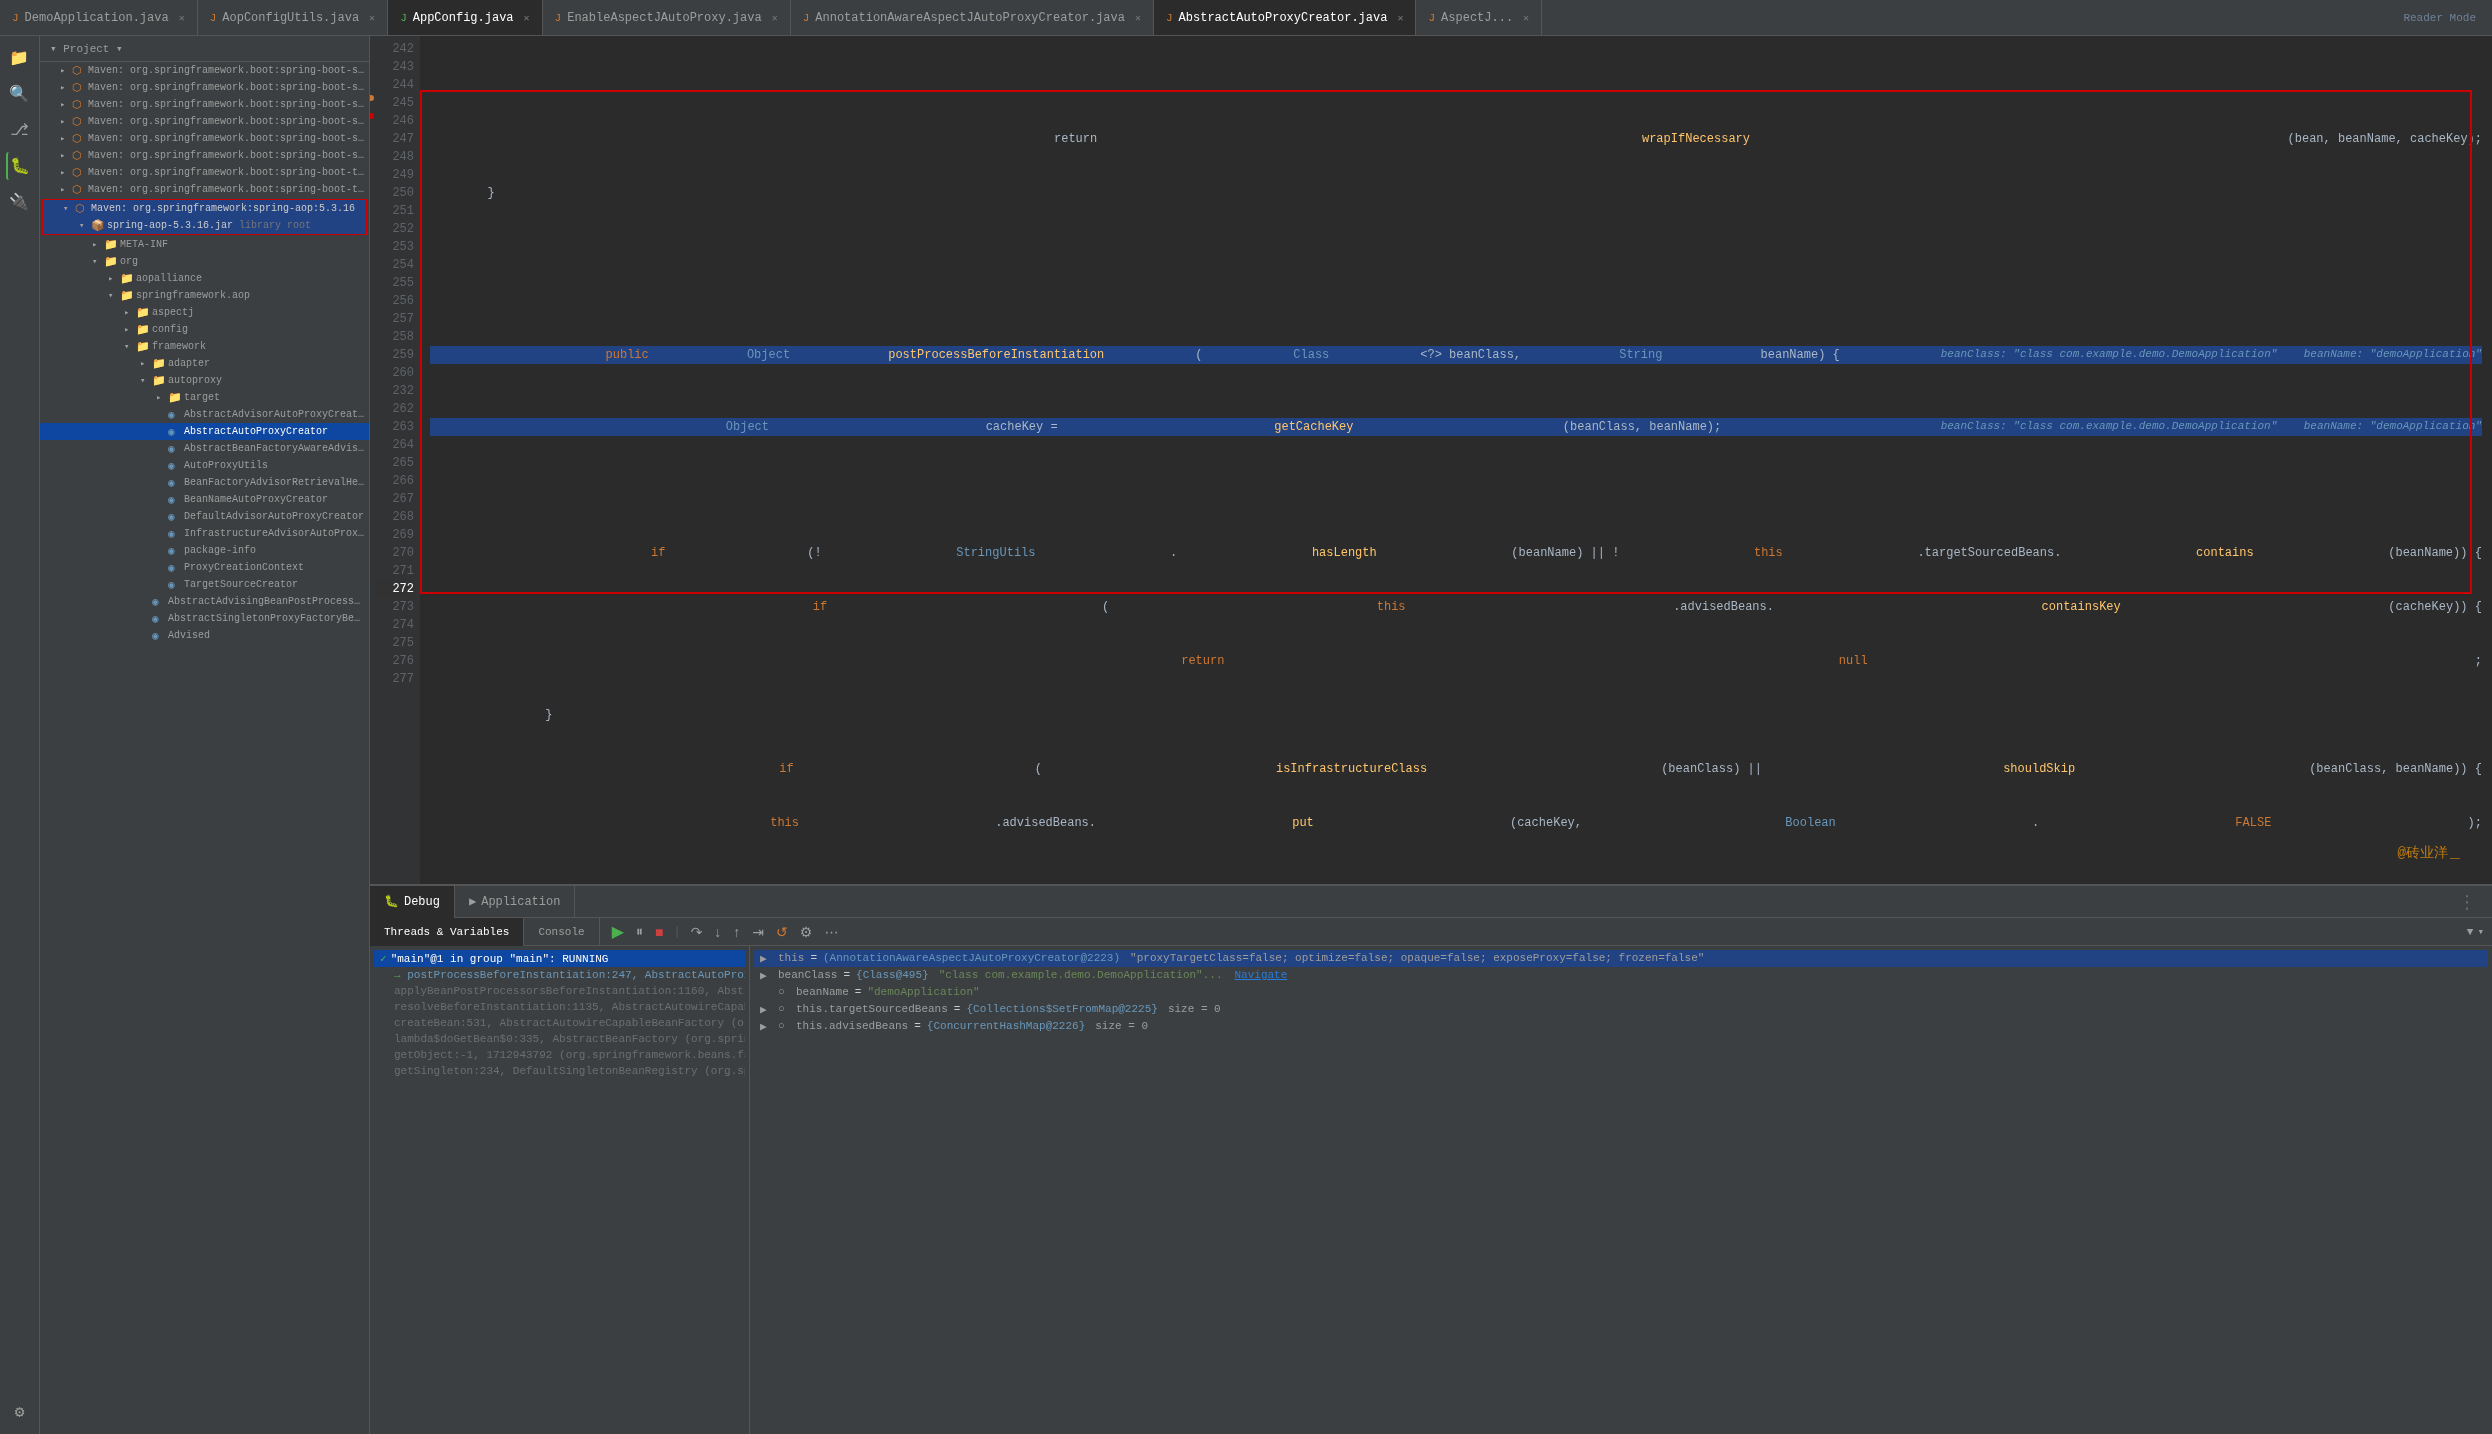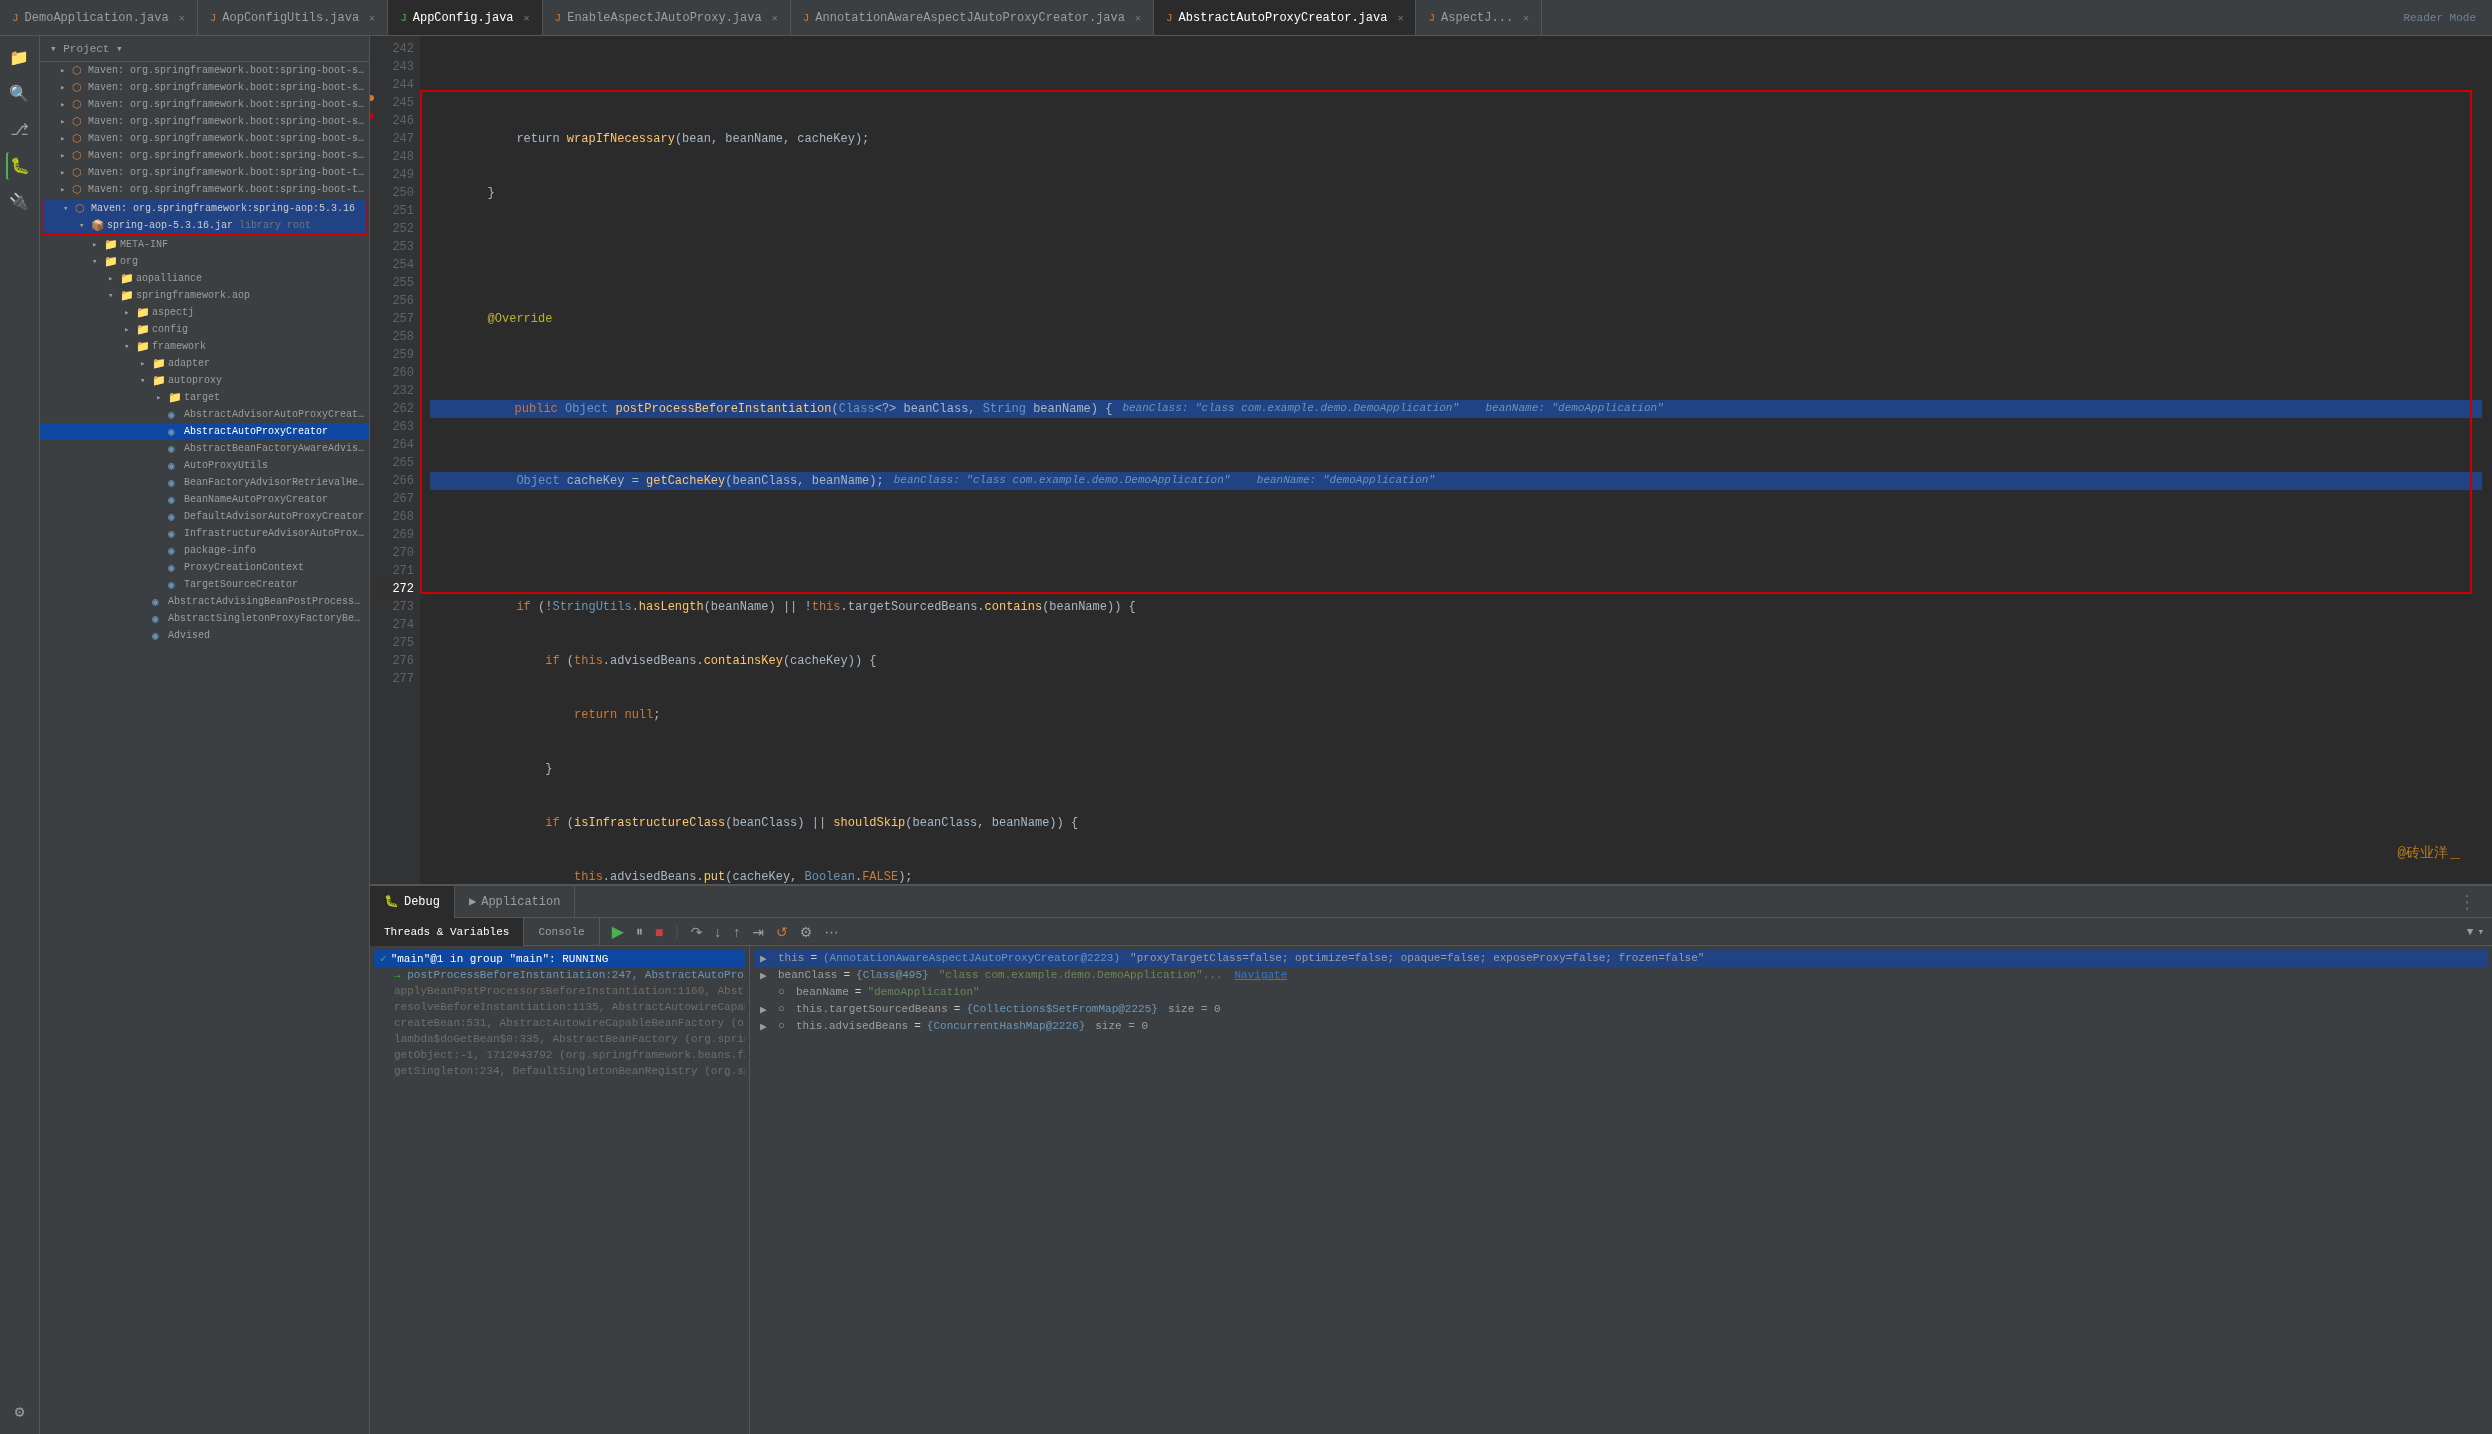--- a/index.html
+++ b/index.html
@@ -124,21 +124,21 @@
       flex: 1;
       padding: 4px 10px;
       font-size: 12px;
       line-height: 1.5;
       overflow: auto;
       white-space: pre;
       font-family: 'Courier New', monospace;
       position: relative;
     }
 
-    .line { display: flex; line-height: 1.5; min-height: 18px; }
+    .line { display: flex; line-height: 1.5; min-height: 18px; justify-content: space-between; }
     .line.highlighted-line { background: #214283; }
 
     
     .kw { color: #cc7832; }
     .annotation { color: #bbb529; }
     .type { color: #6897bb; }
     .method { color: #ffc66d; }
     .bool { color: #cc7832; }
     .hint { color: #6897bb; font-style: italic; margin-left: 10px; font-size: 11px; }
     .watermark { color: #c17d11; position: absolute; right: 30px; bottom: 20px; font-size: 14px; }
@@ -714,21 +714,20 @@
           </div>
 
           <div class="code-content" style="position:relative;">
             
             <div style="position:absolute; top:54px; left:0; right:20px; height:504px; border:2px solid #cc0000; pointer-events:none; z-index:10;"></div>
 
             <div class="line"><span class="kw">            </span><span style="color:#a9b7c6;">return </span><span style="color:#ffc66d;">wrapIfNecessary</span><span style="color:#a9b7c6;">(bean, beanName, cacheKey);</span></div>
             <div class="line"><span style="color:#a9b7c6;">        }</span></div>
             <div class="line">&nbsp;</div>
 
-            <div class="line"><span class="annotation">        @Override</span></div>
 
             
             <div class="line highlighted-line" style="background:#214283;padding-left:27px;">
               <span style="color:#a9b7c6;">        </span><span class="kw">public </span><span class="type">Object </span><span class="method">postProcessBeforeInstantiation</span><span style="color:#a9b7c6;">(</span><span class="type">Class</span><span style="color:#a9b7c6;">&lt;?&gt; beanClass, </span><span class="type">String</span><span style="color:#a9b7c6;"> beanName) {</span>
               <span class="hint">beanClass: "class com.example.demo.DemoApplication"    beanName: "demoApplication"</span>
             </div>
             
             <div class="line highlighted-line" style="background:#214283;">
               <span style="color:#a9b7c6;">            </span><span class="type">Object </span><span style="color:#a9b7c6;">cacheKey = </span><span class="method">getCacheKey</span><span style="color:#a9b7c6;">(beanClass, beanName);</span>
               <span class="hint">beanClass: "class com.example.demo.DemoApplication"    beanName: "demoApplication"</span>

